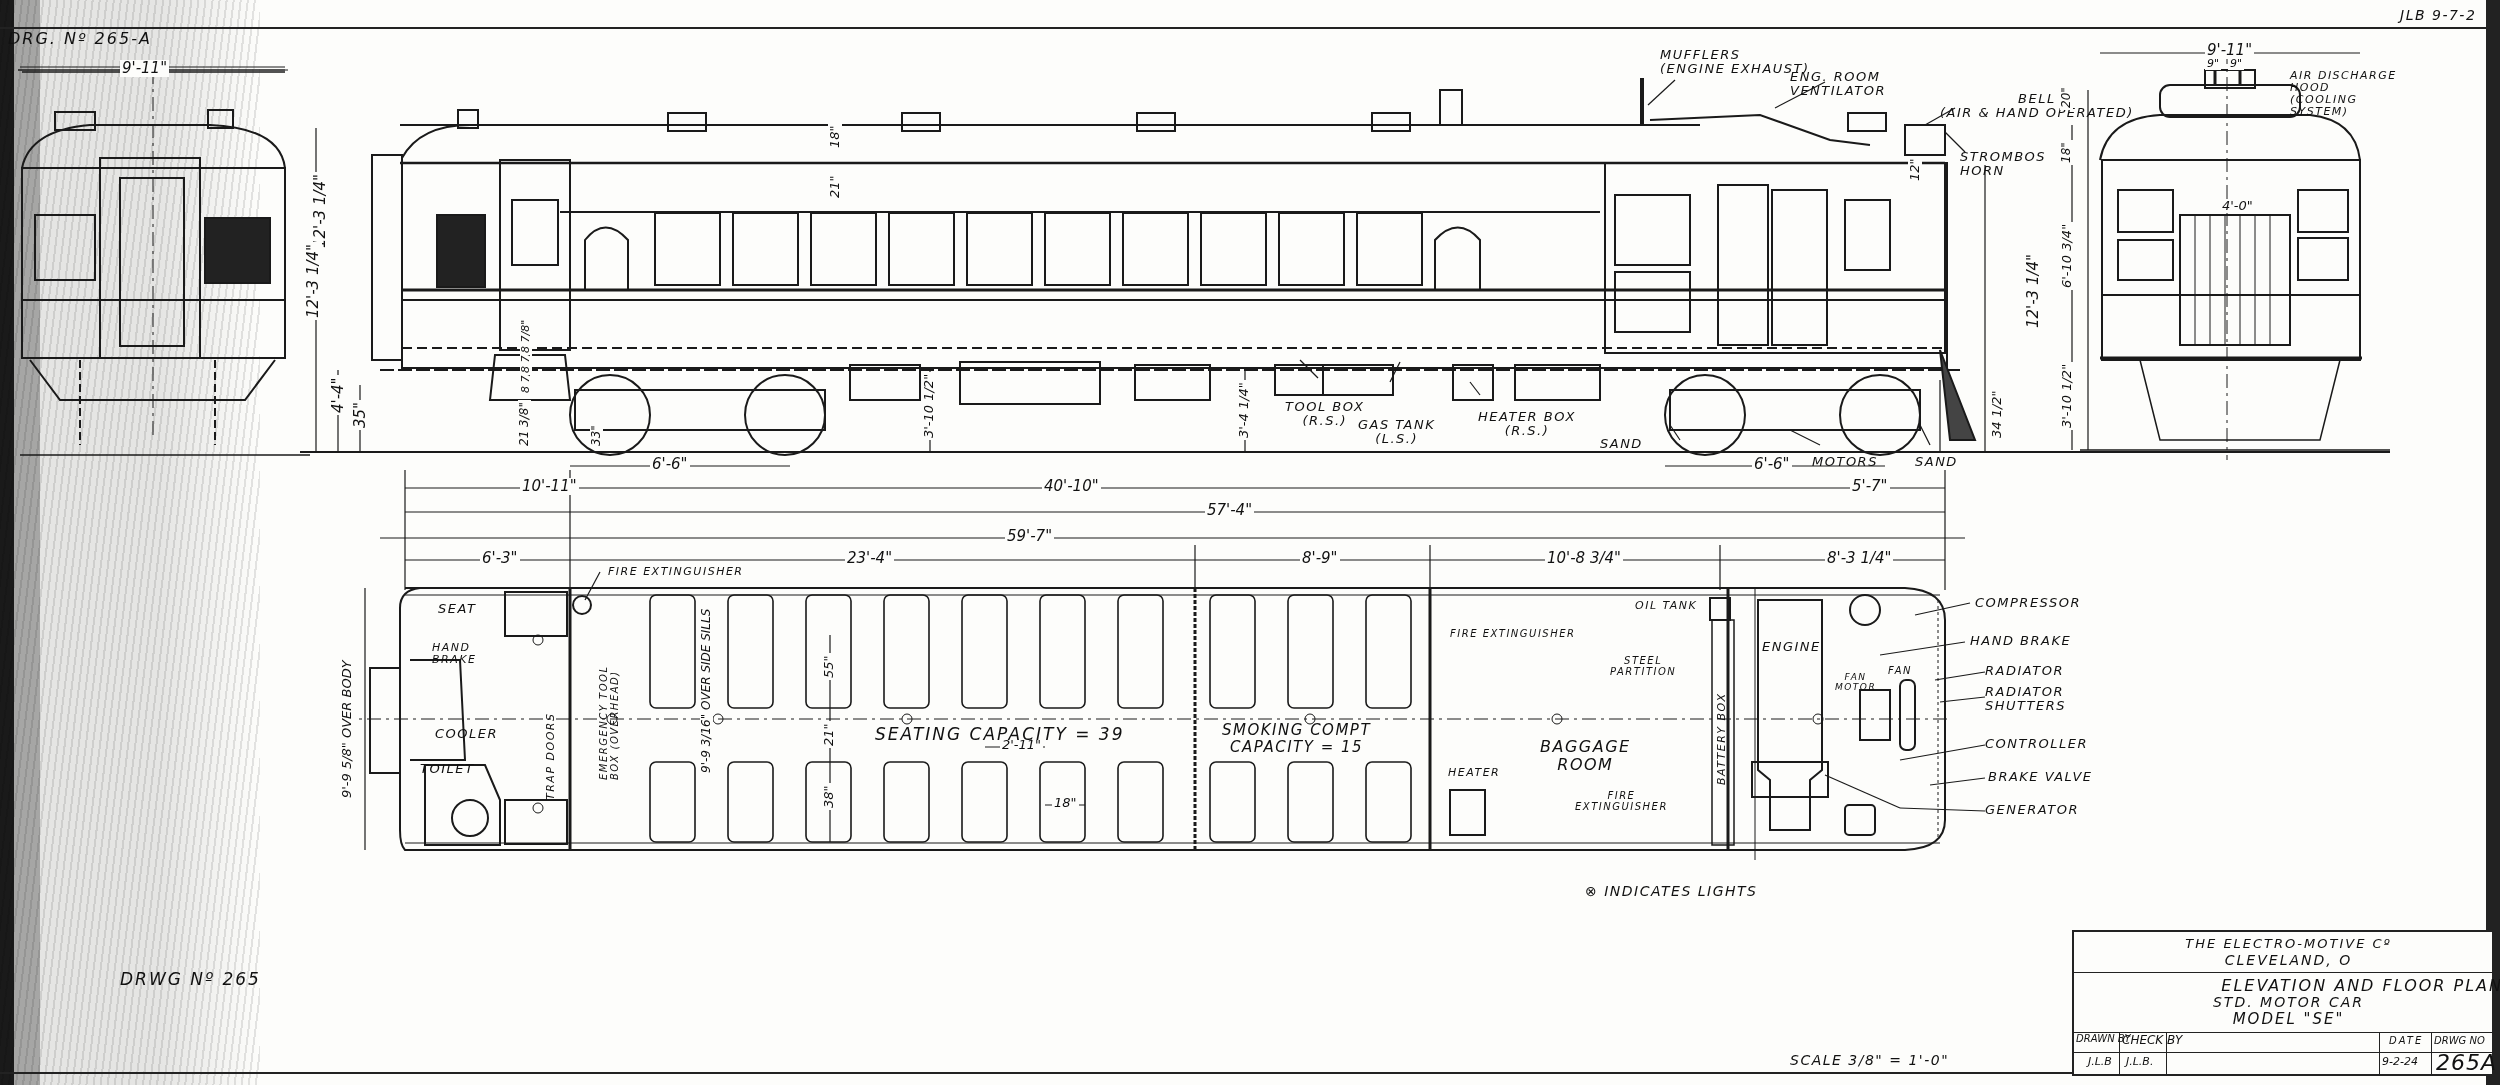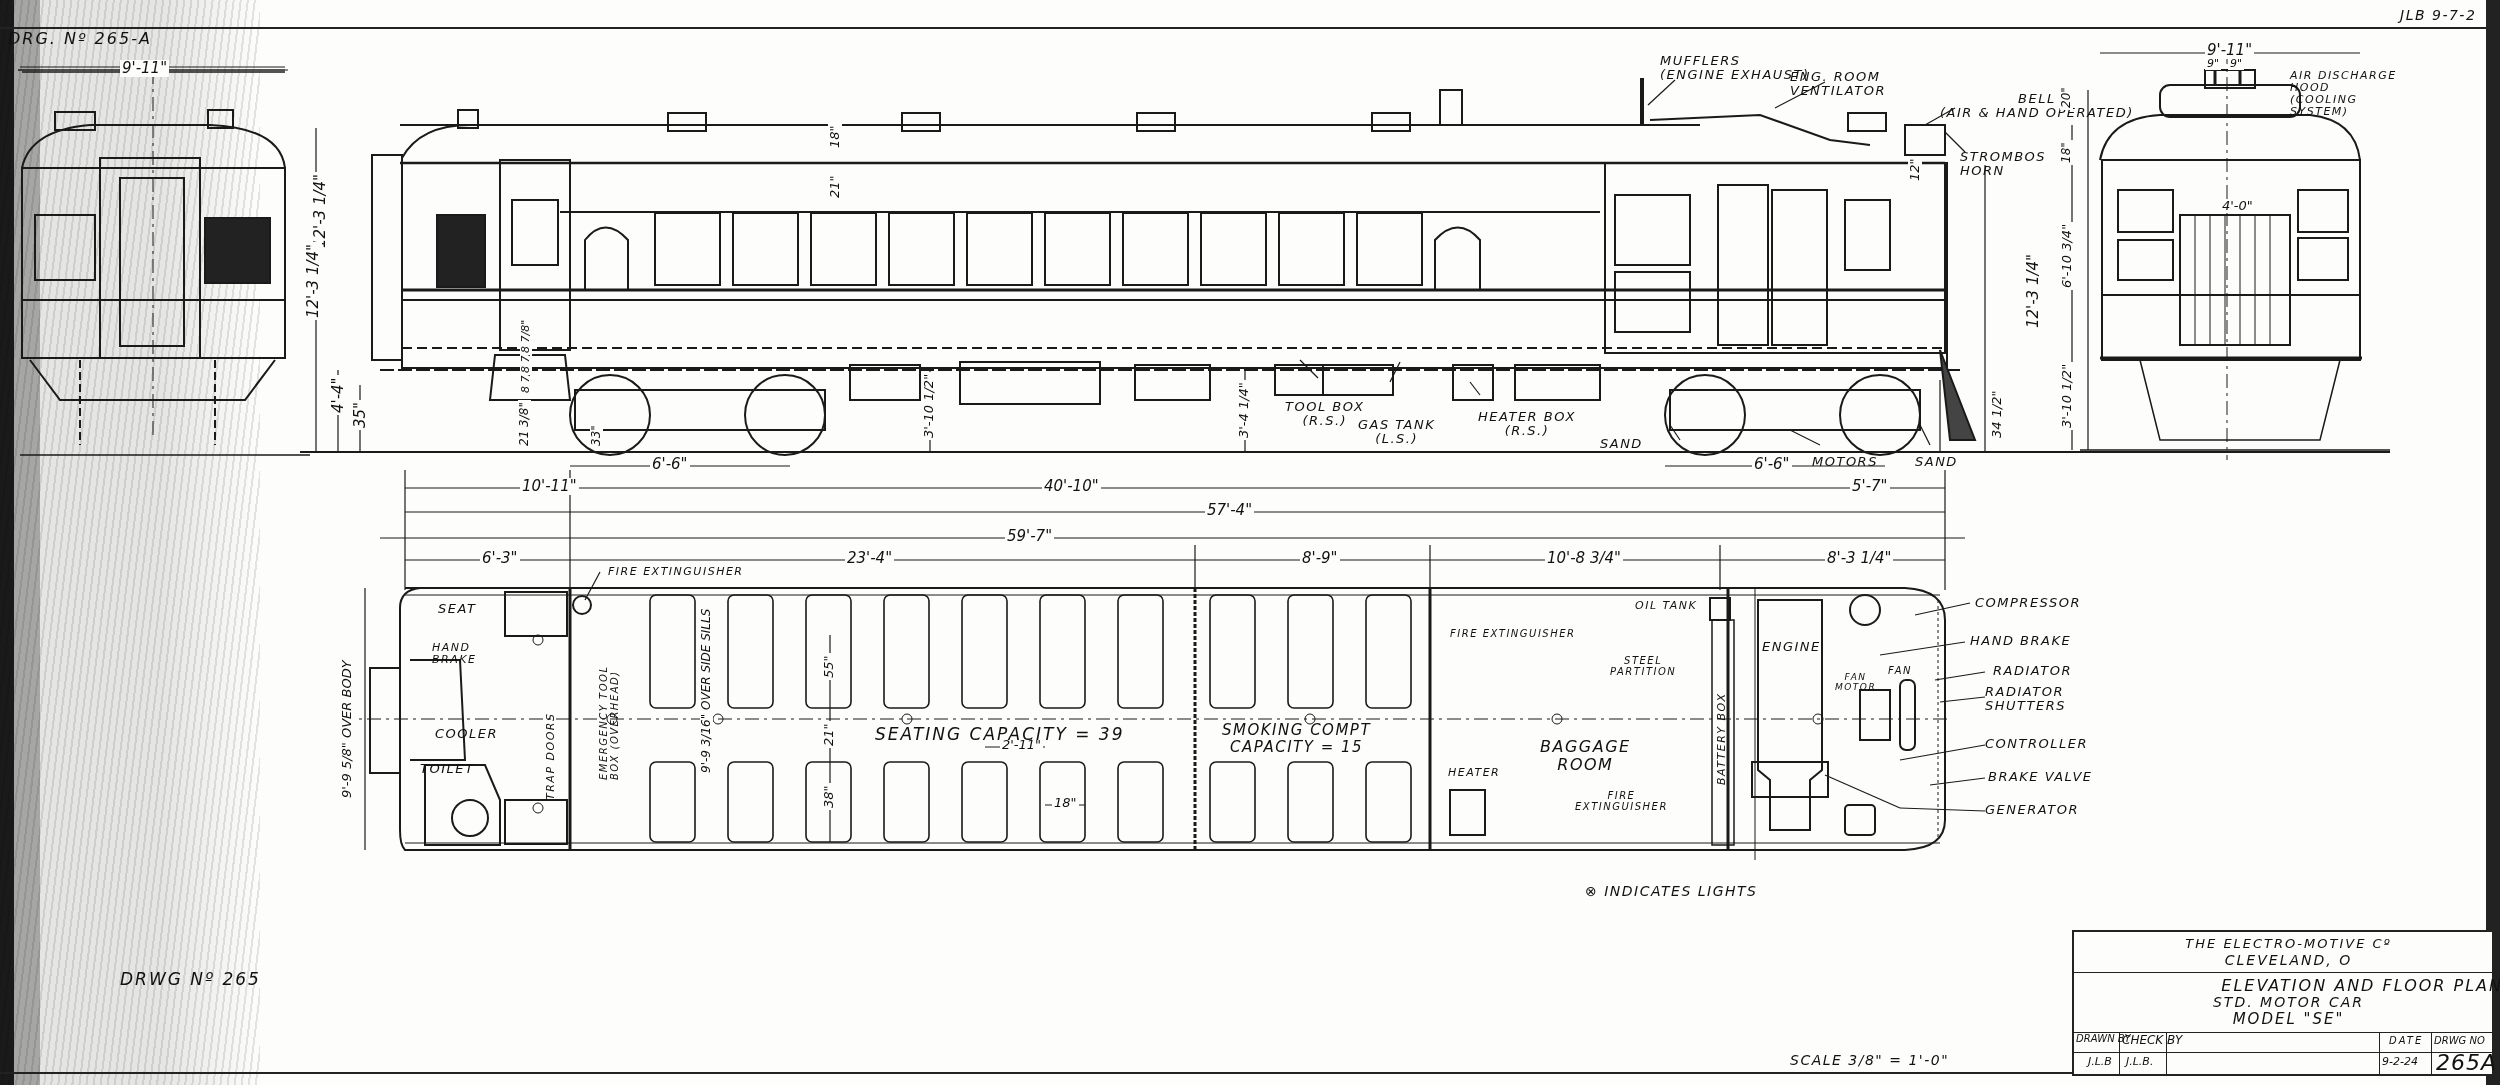--- a/index.html
+++ b/index.html
@@ -282,21 +282,21 @@
   <div class="lbl big" style="left:120px;top:970px;font-size:17px;">DRWG Nº 265</div>
   <div class="lbl" style="left:1790px;top:1053px;font-size:14px;">SCALE 3/8" = 1'-0"</div>
   <div class="lbl" style="left:1585px;top:884px;font-size:14px;">
     <span>⊗</span>
     <span>INDICATES LIGHTS</span>
   </div>
 
   <div class="lbl dim" style="left:120px;top:60px;">9'-11"</div>
   <div class="lbl dim vert" style="left:312px;top:250px;">12'-3 1/4"</div>
 
-  <div class="lbl" style="left:1660px;top:48px;margin-top:6px;">
+  <div class="lbl" style="left:1660px;top:48px;">
     <div>MUFFLERS</div>
     <div>(ENGINE EXHAUST)</div>
   </div>
   <div class="lbl" style="left:1790px;top:70px;">
     <div>ENG. ROOM</div>
     <div>VENTILATOR</div>
   </div>
   <div class="lbl center" style="left:1940px;top:92px;">
     <div>BELL</div>
     <div>(AIR &amp; HAND OPERATED)</div>
@@ -393,21 +393,21 @@
   </div>
   <div class="lbl vert" style="left:1716px;top:785px;font-size:11px;">BATTERY BOX</div>
   <div class="lbl" style="left:1888px;top:665px;font-size:10px;">FAN</div>
   <div class="lbl center" style="left:1835px;top:673px;font-size:9px;">
     <div>FAN</div>
     <div>MOTOR</div>
   </div>
 
   <div class="lbl" style="left:1975px;top:596px;">COMPRESSOR</div>
   <div class="lbl" style="left:1970px;top:634px;">HAND BRAKE</div>
-  <div class="lbl" style="left:1985px;top:664px;margin-left:8px;">RADIATOR</div>
+  <div class="lbl" style="left:1985px;top:664px;">RADIATOR</div>
   <div class="lbl" style="left:1985px;top:685px;white-space:normal;width:110px;">RADIATOR SHUTTERS</div>
   <div class="lbl" style="left:1985px;top:737px;">CONTROLLER</div>
   <div class="lbl" style="left:1988px;top:770px;">BRAKE VALVE</div>
   <div class="lbl" style="left:1985px;top:803px;">GENERATOR</div>
 
   <div class="lbl dim" style="left:2205px;top:42px;">9'-11"</div>
   <div class="lbl dim" style="left:2205px;top:58px;font-size:11px;">9"</div>
   <div class="lbl dim" style="left:2228px;top:58px;font-size:11px;">9"</div>
   <div class="lbl dim" style="left:2220px;top:199px;font-size:13px;">4'-0"</div>
   <div class="lbl" style="left:2290px;top:70px;font-size:11px;white-space:normal;width:110px;">AIR DISCHARGE HOOD (COOLING SYSTEM)</div>

